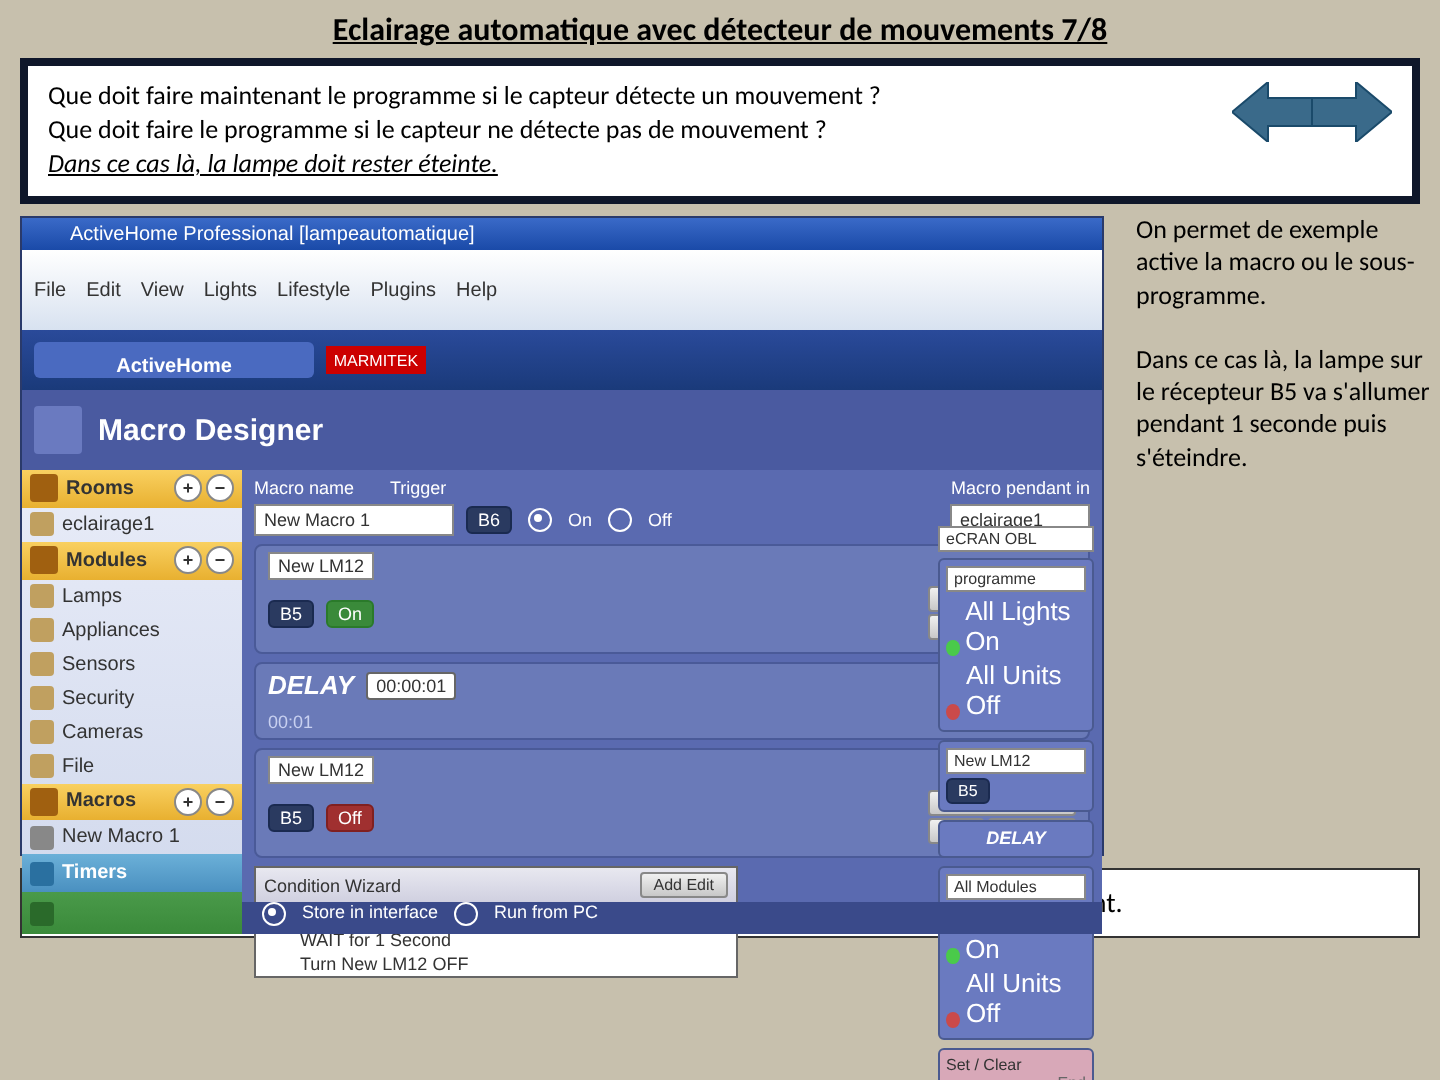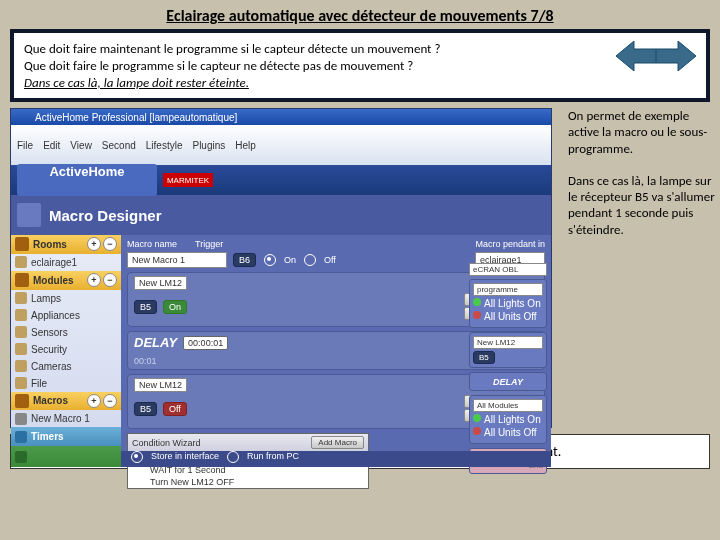--- a/index.html
+++ b/index.html
@@ -8,21 +8,21 @@
 .qbox p{margin:2px 0}
 .italic{font-style:italic;text-decoration:underline}
 .arrows{position:absolute;right:10px;top:8px;display:flex;gap:0}
 .arrow{width:40px;height:30px;position:relative}
 .arrow svg{width:100%;height:100%}
 .app-area{margin:0 10px;position:relative}
 .app-win{width:540px;height:318px;border:1px solid #2a3a6a;background:#3b4a8c;position:relative;font-size:10px;color:#fff;font-family:Tahoma,Arial,sans-serif}
 .titlebar{height:16px;background:linear-gradient(#3a6ac8,#1a4aa8);display:flex;align-items:center;padding:0 24px;font-size:10px}
 .menubar{height:16px;background:linear-gradient(#fff,#d8e2f0);display:flex;align-items:center;gap:10px;padding:12px 6px;color:#333;font-size:10px}
 .brandbar{height:30px;background:linear-gradient(#2a4a9a,#1a3a7a);display:flex;align-items:center;padding:0 6px;gap:6px}
-.brand-logo{width:140px;height:32px;background:#4a6ac0;border-radius:3px;display:flex;align-items:flex-start;justify-content:center;font-size:13px;font-weight:bold}
+.brand-logo{width:140px;height:18px;background:#4a6ac0;border-radius:3px;display:flex;align-items:flex-end;justify-content:center;font-size:10px;font-weight:bold}
 .brand-tag{width:50px;height:14px;background:#c00;font-size:8px;display:flex;align-items:center;justify-content:center}
 .heading-bar{height:40px;background:#4a5aa0;display:flex;align-items:center;padding:0 6px;gap:8px}
 .gear{width:24px;height:24px;background:#6a7ac0;border-radius:2px}
 .heading-bar h2{margin:0;font-size:15px;font-weight:bold}
 .content{display:flex;height:232px}
 .sidebar{width:110px;background:linear-gradient(#e8ecf8,#d0d8ec);display:flex;flex-direction:column;font-size:10px;color:#333}
 .side-hdr{height:20px;background:linear-gradient(#f9d060,#e8b030);display:flex;align-items:center;padding:0 4px;font-weight:bold;gap:4px}
 .side-hdr .icon{width:14px;height:14px;background:#a06010;border-radius:2px}
 .plus-minus{margin-left:auto;display:flex;gap:2px}
 .pm{width:12px;height:12px;border:1px solid #888;border-radius:50%;display:flex;align-items:center;justify-content:center;font-size:9px;background:#fff}
@@ -43,21 +43,21 @@
 .track{background:#6a7ab8;border:1px solid #4a5a98;border-radius:4px;padding:3px 6px;margin:4px 0;position:relative}
 .chip{display:inline-flex;align-items:center;background:#4a5a90;border:1px solid #3a4a80;border-radius:3px;padding:1px 5px;font-size:9px;gap:3px;color:#fff}
 .chip.green{background:#3a8a3a;border-color:#2a7a2a}
 .chip.red{background:#a03030;border-color:#802020}
 .chip.dark{background:#2a3a60;border-color:#1a2a50}
 .btn{background:linear-gradient(#f0f0f0,#c8c8c8);border:1px solid #888;border-radius:2px;color:#333;font-size:8px;padding:1px 6px;display:inline-block}
 .timefield{background:#fff;color:#333;border:1px solid #666;padding:1px 4px;font-size:9px;border-radius:2px}
 .side-panel{position:absolute;right:4px;top:28px;width:78px}
 .sp-box{background:#6a7ac0;border:1px solid #4a5a90;border-radius:3px;padding:3px;margin-bottom:4px}
 .sp-title{background:#fff;color:#333;font-size:8px;padding:1px 3px;border:1px solid #888;margin-bottom:2px}
-.sp-row{display:flex;align-items:flex-start;gap:3px;font-size:10px;margin:2px 0}
+.sp-row{display:flex;align-items:flex-end;gap:3px;font-size:13px;margin:2px 0}
 .sp-dot{width:8px;height:8px;border-radius:50%}
 .sp-dot.g{background:#4aca4a}.sp-dot.r{background:#ca4a4a}
 .bottom-box{background:#fff;color:#333;border:1px solid #666;width:240px;margin-top:2px}
 .bb-hdr{background:linear-gradient(#e8e8f0,#d0d0e0);border-bottom:1px solid #aaa;font-size:9px;padding:2px 4px;display:flex;justify-content:space-between;align-items:center}
 .bb-line{font-size:9px;padding:1px 22px}
 .status{position:absolute;bottom:0;left:0;right:0;height:16px;background:#3a4a8a;display:flex;padding:0 8px;gap:6px;font-size:9px}
 .right-text{position:absolute;left:558px;top:0;width:152px}
 .right-text p{margin:0 0 16px;font-size:13px;line-height:1.25}
 .footer-box{background:#fff;border:1px solid #333;margin:6px 10px;padding:8px 12px;text-align:center;font-size:14px}
 </style>
@@ -84,21 +84,21 @@
   </div>
 </div>
 
 <div class="app-area">
   <div class="app-win">
     <div class="titlebar">ActiveHome Professional [lampeautomatique]</div>
     <div class="menubar">
       <span>File</span>
       <span>Edit</span>
       <span>View</span>
-      <span>Second</span>
+      <span>Lights</span>
       <span>Lifestyle</span>
       <span>Plugins</span>
       <span>Help</span>
     </div>
     <div class="brandbar">
       <div class="brand-logo">
         <span>ActiveHome</span>
       </div>
       <div class="brand-tag">MARMITEK</div>
     </div>
@@ -231,21 +231,21 @@
                   <div class="btn">Dim</div>
                   <div class="btn">Brighten</div>
                 </div>
             </div>
           </div>
         </div>
 
         <div class="bottom-box">
           <div class="bb-hdr">
             <span>Condition Wizard</span>
-            <span class="btn">Add Macro</span>
+            <span class="btn">Add Edit</span>
           </div>
           <div class="bb-line">Turn New LM12 ON</div>
           <div class="bb-line">WAIT for 1 Second</div>
           <div class="bb-line">Turn New LM12 OFF</div>
         </div>
 
         <div class="side-panel">
           <div class="sp-title" style="margin-bottom:3px">eCRAN OBL</div>
           <div class="sp-box">
             <div class="sp-title">programme</div>

